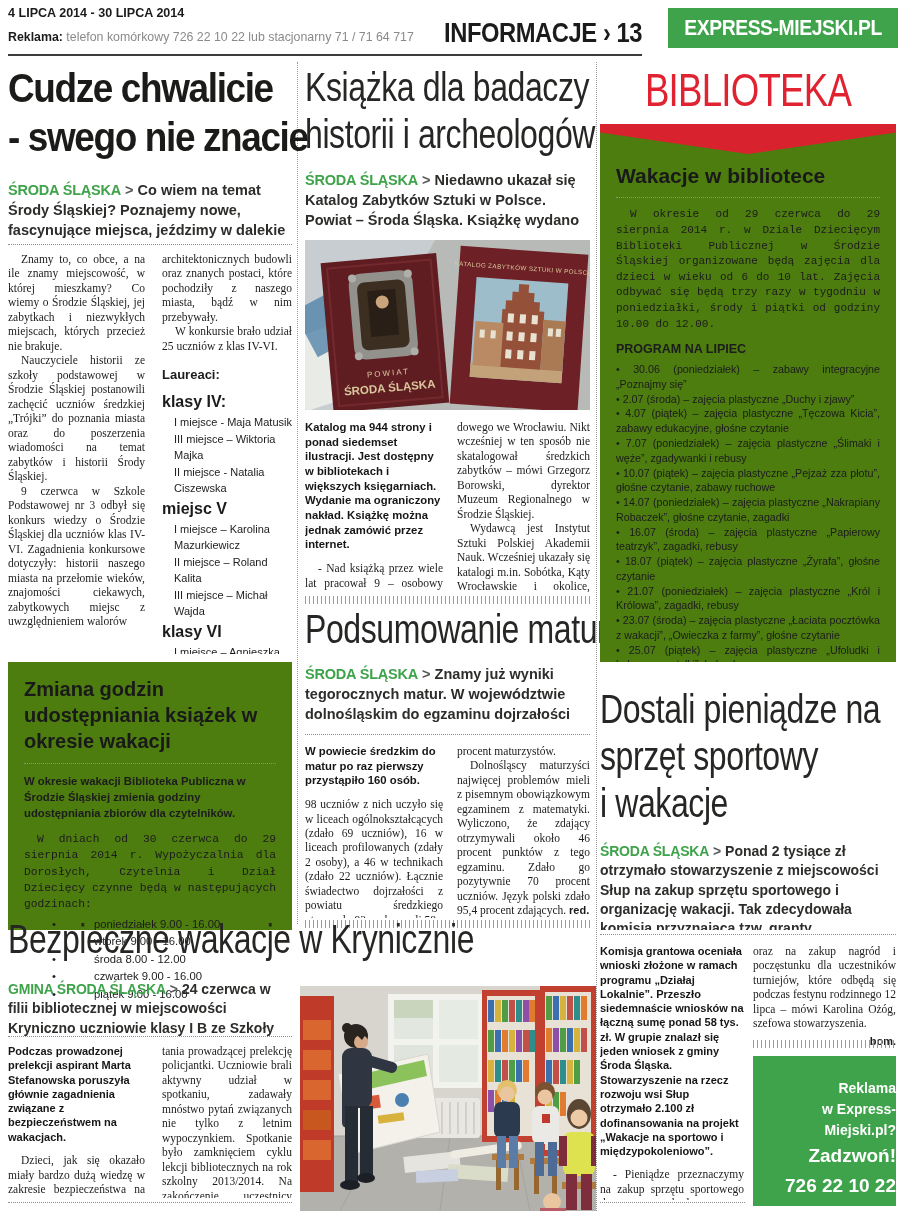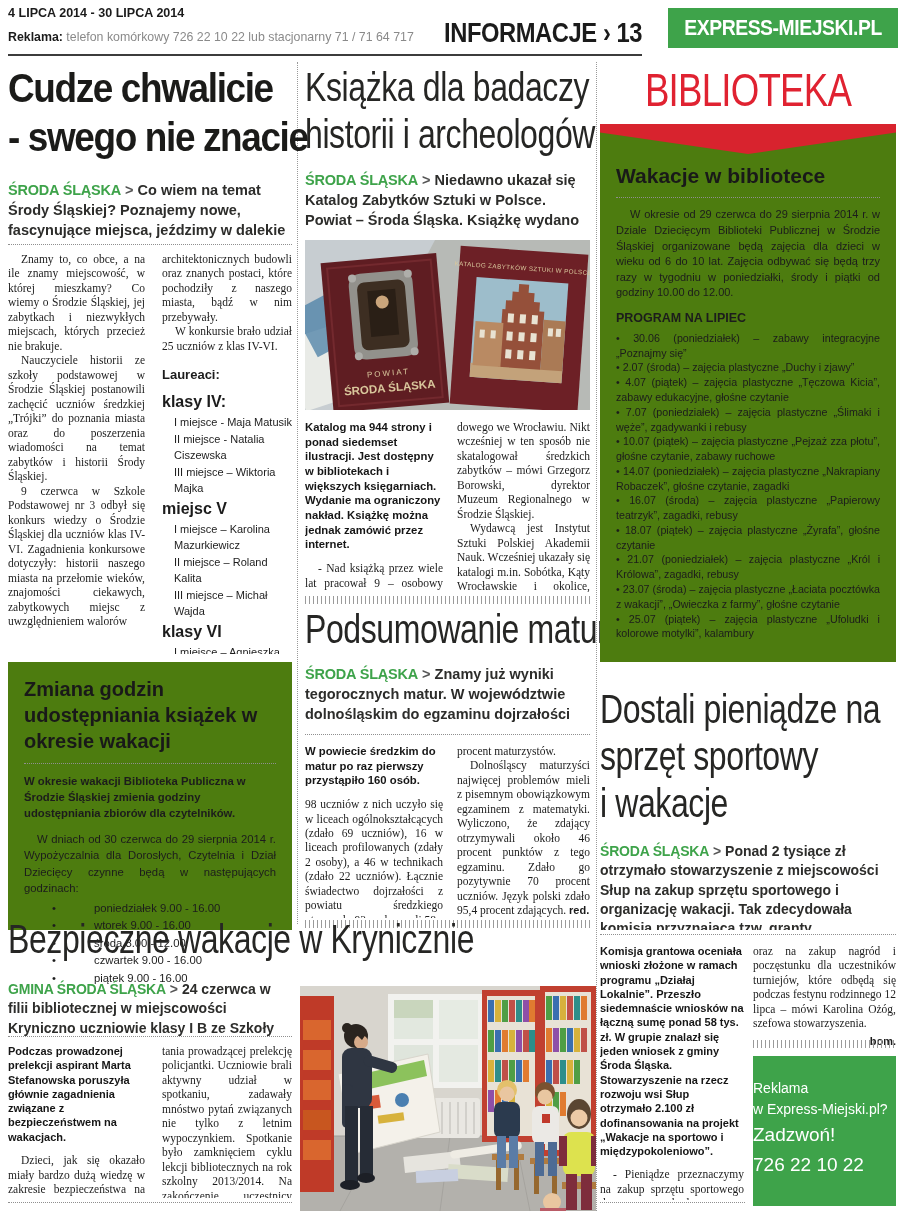--- a/index.html
+++ b/index.html
@@ -59,39 +59,39 @@
             line-height:1.5; }
   .gentry { font-family:Liberation Sans, sans-serif; font-size:11px; line-height:1.5;
             padding-left:12px; }
 
   
   .gbox { background:#4d7c0f; }
   .gb-title { font-family:"Liberation Sans","DejaVu Sans",sans-serif; font-weight:bold; font-size:20px;
               line-height:1.3; color:#191919; }
   .gb-bold { font-family:"Liberation Sans","DejaVu Sans",sans-serif; font-weight:bold; font-size:11.3px;
              line-height:1.4; }
-  .gb-text { font-family:Liberation Sans, sans-serif; font-size:11.3px; line-height:1.42;
+  .gb-text { font-family:Liberation Mono, monospace; font-size:11.3px; line-height:1.42;
              text-align:justify; }
   .hour-row { display:flex; font-family:"Liberation Sans","DejaVu Sans",sans-serif; font-size:11.3px;
               line-height:1.55; padding-left:28px; }
   .hour-row .bl { width:42px; }
 
   .ribbon { position:absolute; left:0; top:0; width:100%; height:30px; background:#D8232E;
             clip-path:polygon(0 0,100% 0,100% 28%,50% 100%,0 28%); }
   .bib-label { left:600px; top:62px; width:296px; text-align:center; color:#E02231;
                font-family:"Liberation Sans","DejaVu Sans",sans-serif; font-size:47px; font-weight:normal;
                transform:scaleX(.78); letter-spacing:-1px; white-space:nowrap; }
   .prog-h { font-family:"Liberation Sans","DejaVu Sans",sans-serif; font-weight:bold; font-size:12.5px;
             margin:10px 0 6px; }
   .prog-item { font-family:"Liberation Sans","DejaVu Sans",sans-serif; font-size:10.7px; line-height:1.38;
                text-align:justify; }
 
   
-  .ad { background:#3EA34A; color:#fff; text-align:left;
-        font-family:"Liberation Sans","DejaVu Sans",sans-serif; font-weight:normal; }
+  .ad { background:#3EA34A; color:#fff; text-align:right;
+        font-family:"Liberation Sans","DejaVu Sans",sans-serif; font-weight:bold; }
   .ad .s { font-size:14px; line-height:1.5; }
   .ad .b { font-size:19px; line-height:1.6; }
 
   svg text { font-family:"Liberation Sans","DejaVu Sans",sans-serif; }
 </style>
 </head>
 <body>
 
 <div class="page">
 
@@ -129,22 +129,22 @@
       <p class="body ind">Nauczyciele historii ze szkoły podstawowej w Środzie Śląskiej postanowili zachęcić uczniów średzkiej „Trójki” do poznania miasta oraz do poszerzenia wiadomości na temat zabytków i historii Środy Śląskiej.</p>
       <p class="body ind">9 czerwca w Szkole Podstawowej nr 3 odbył się konkurs wiedzy o Środzie Śląskiej dla uczniów klas IV-VI. Zagadnienia konkursowe dotyczyły: historii naszego miasta na przełomie wieków, znajomości ciekawych, zabytkowych miejsc z uwzględnieniem walorów</p>
     </div>
     <div class="col" style="left:154px; width:130px; height:402px;">
       <p class="body">architektonicznych budowli oraz znanych postaci, które pochodziły z naszego miasta, bądź w nim przebywały.</p>
       <p class="body ind">W konkursie brało udział 25 uczniów z klas IV-VI.</p>
       <div class="lau-h">Laureaci:</div>
       <div>
         <div class="glabel">klasy IV:</div>
         <div class="gentry">I miejsce - Maja Matusik</div>
+        <div class="gentry">III miejsce – Wiktoria Majka</div>
         <div class="gentry">II miejsce - Natalia Ciszewska</div>
-        <div class="gentry">III miejsce – Wiktoria Majka</div>
         <div class="glabel">miejsc V</div>
         <div class="gentry">I miejsce – Karolina Mazurkiewicz</div>
         <div class="gentry">II miejsce – Roland Kalita</div>
         <div class="gentry">III miejsce – Michał Wajda</div>
         <div class="glabel">klasy VI</div>
         <div class="gentry">I miejsce – Agnieszka Berezowska</div>
 
       </div>
 
     </div>

